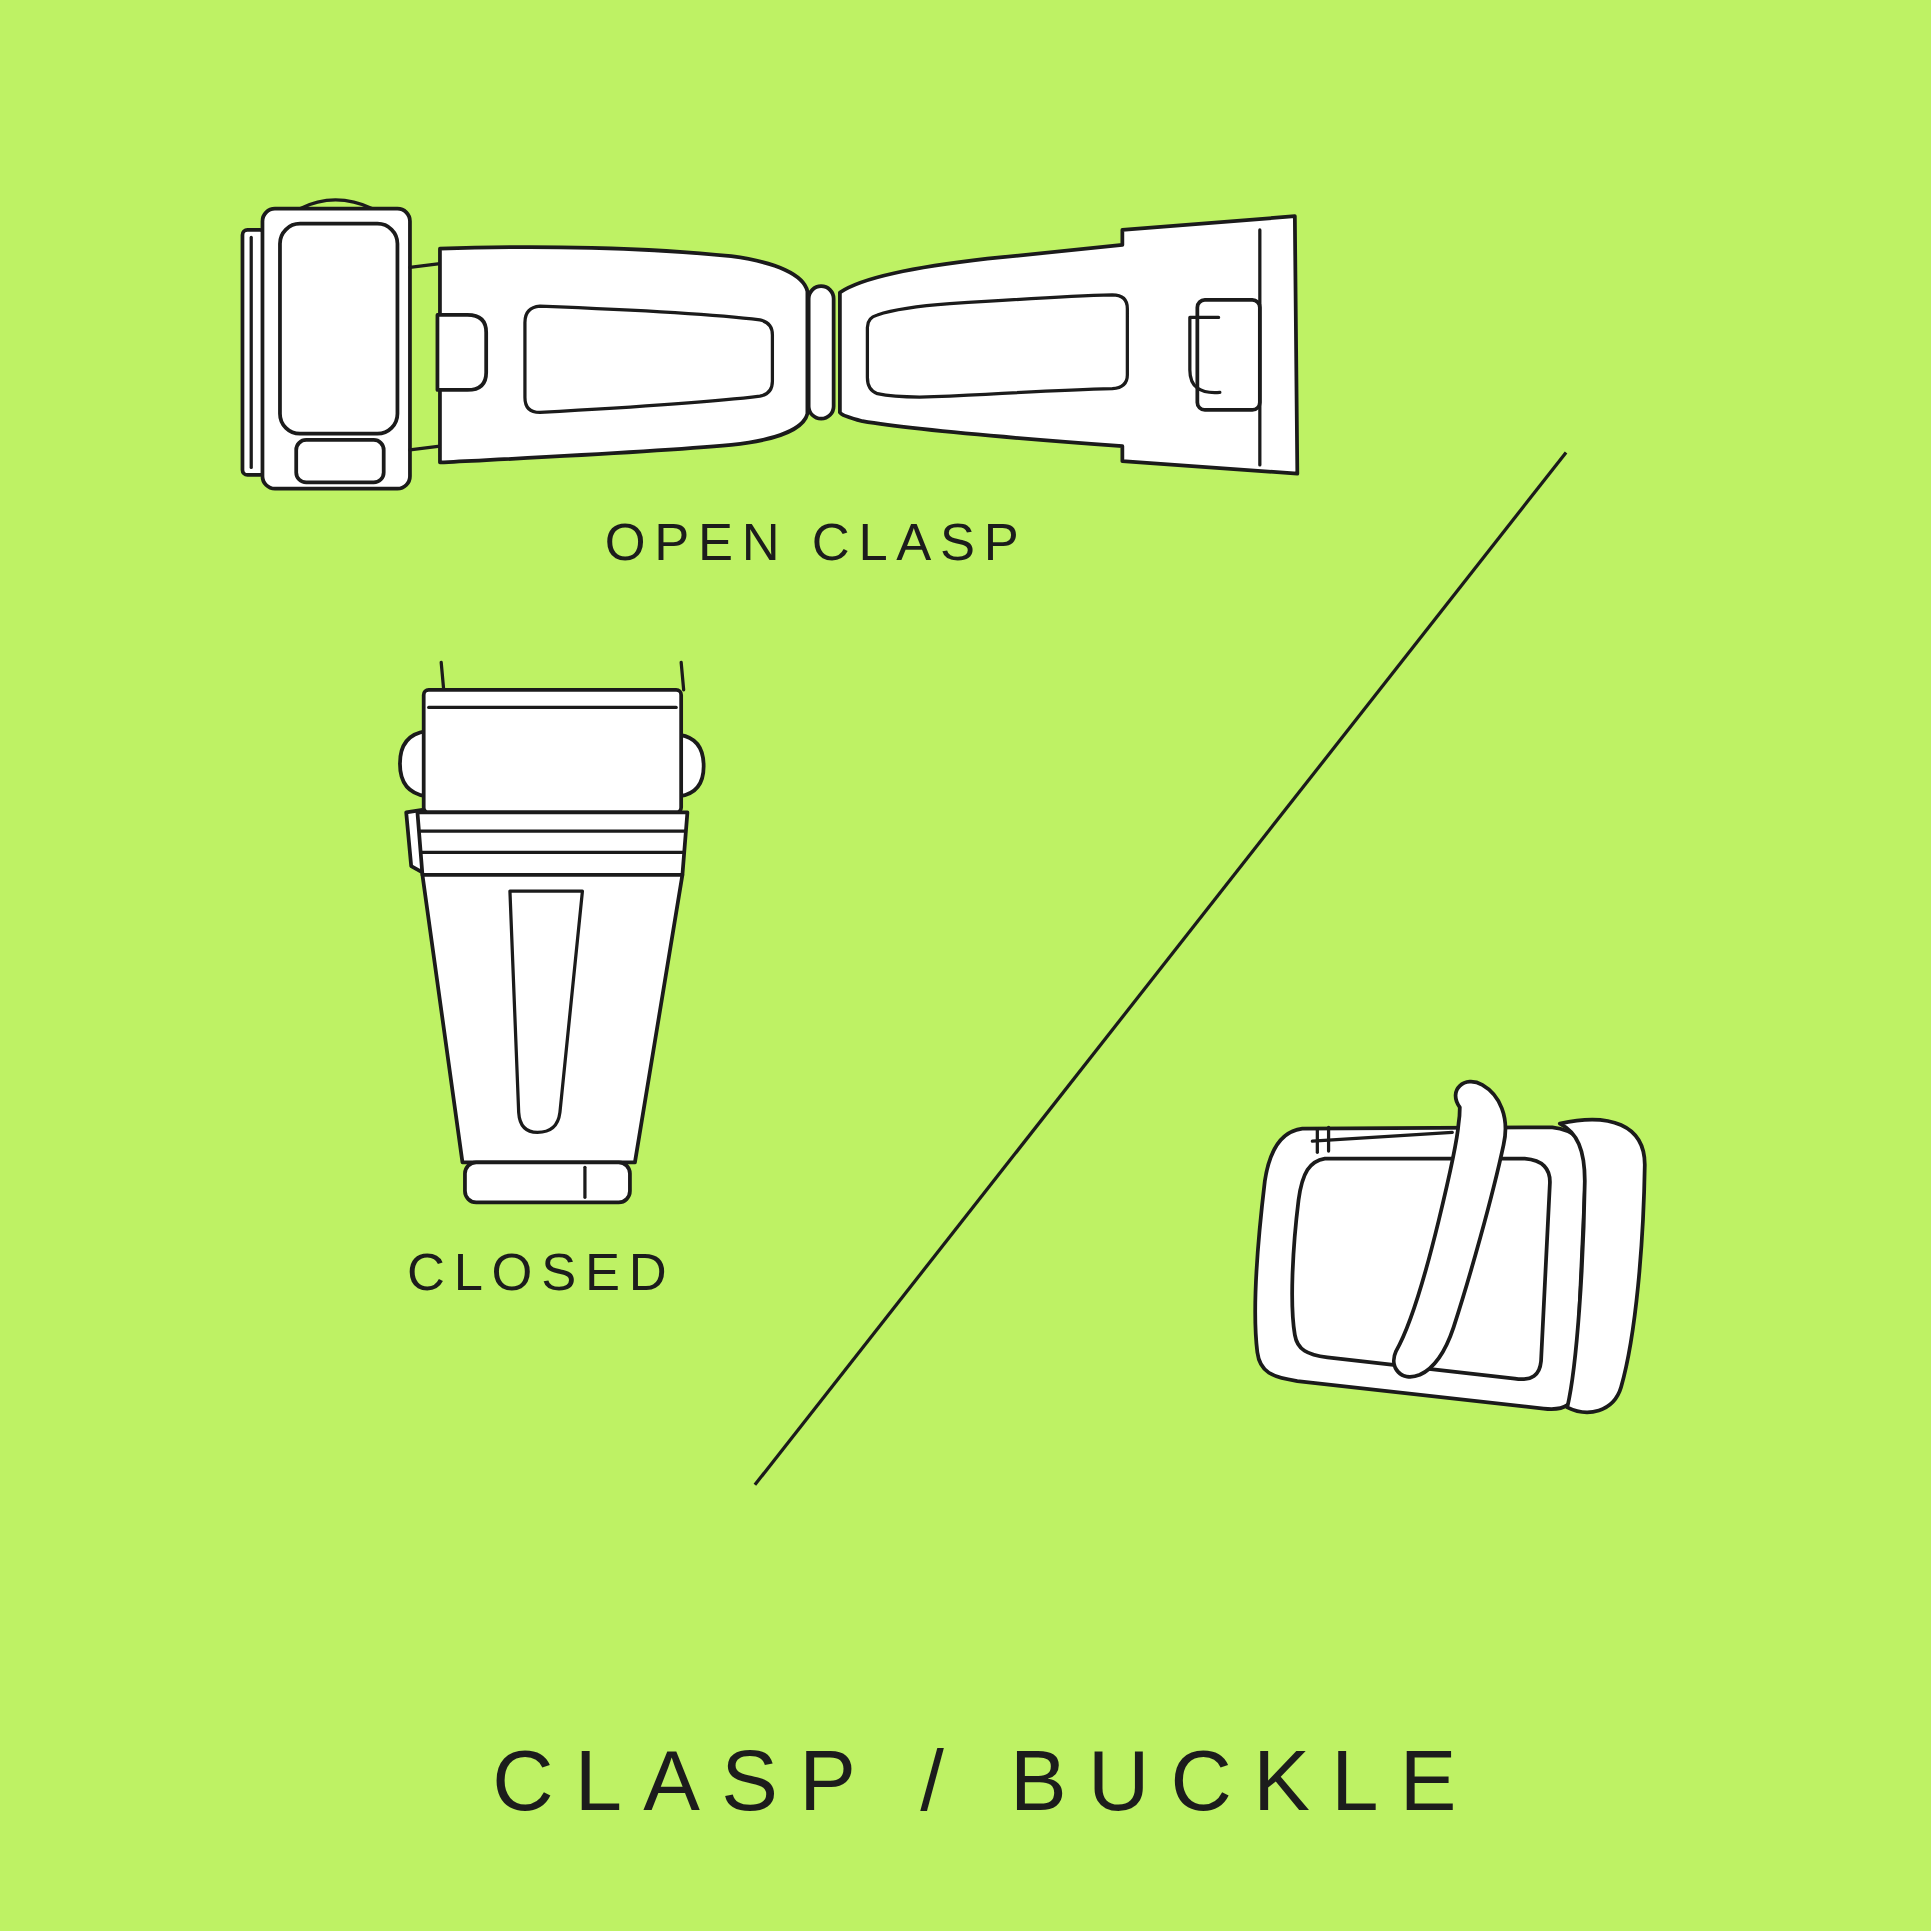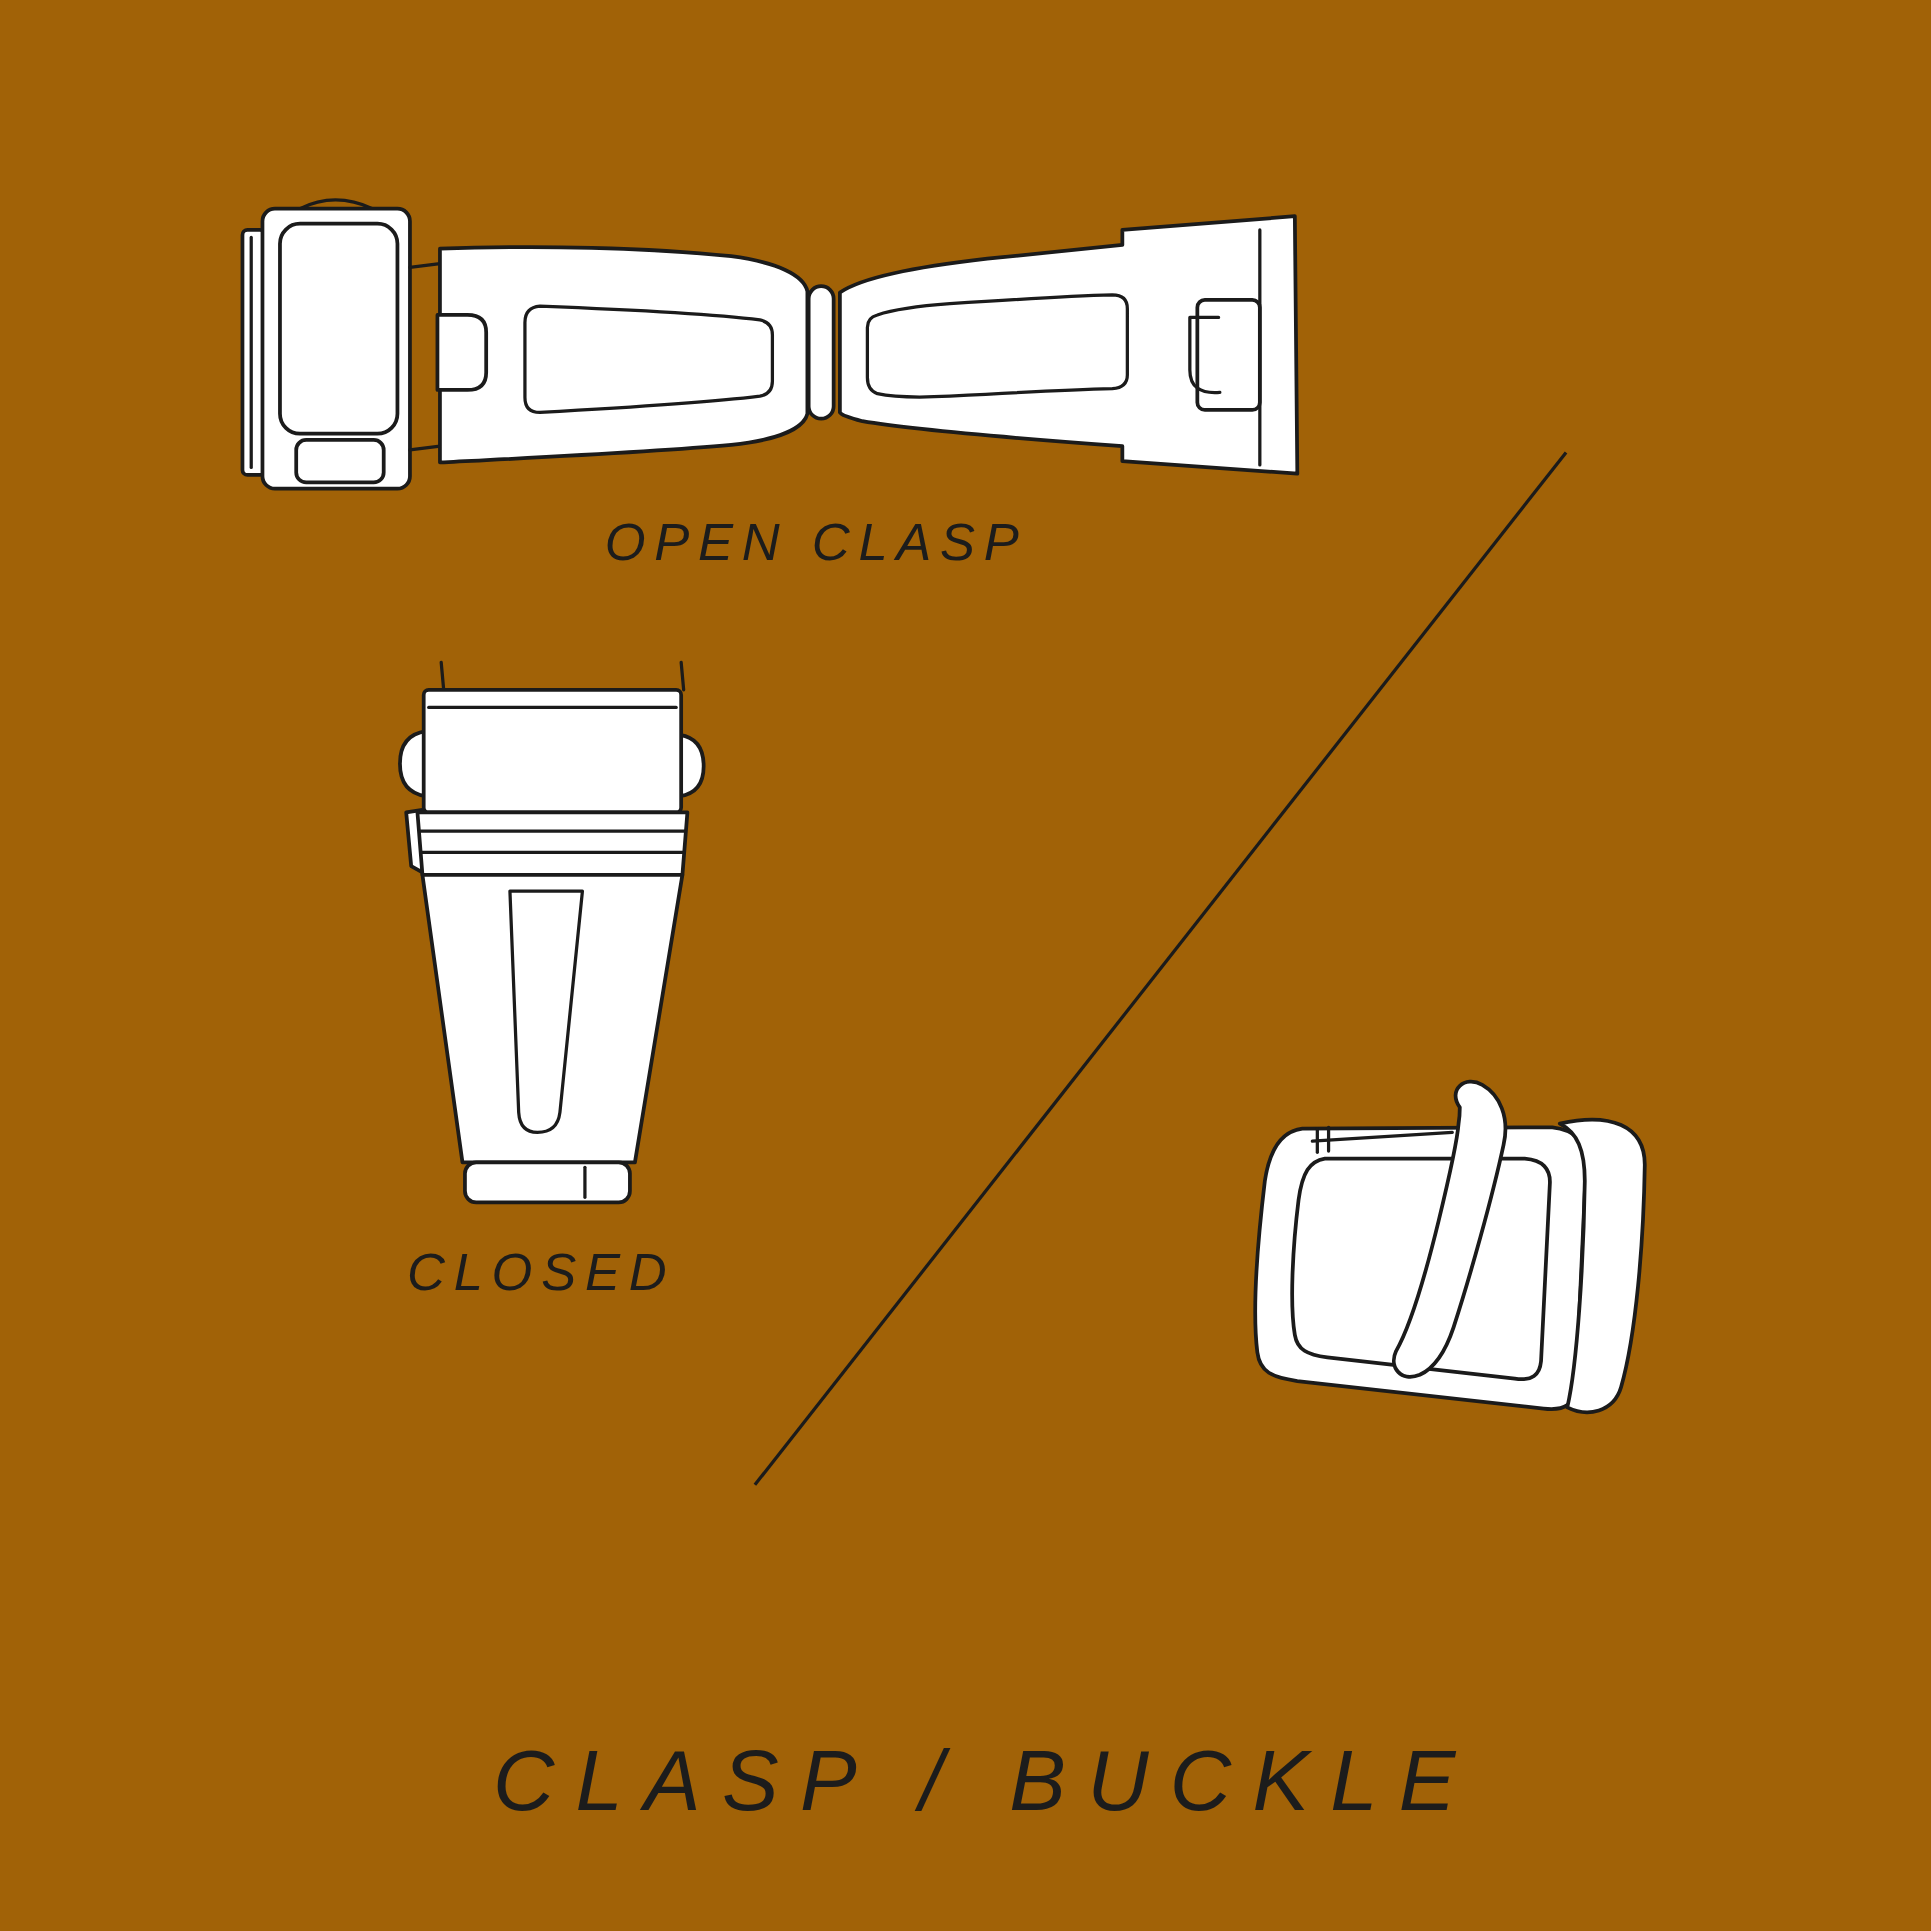--- a/index.html
+++ b/index.html
@@ -5,23 +5,22 @@
   html, body {
     margin: 0;
     padding: 0;
     background: #ffffff;
     font-family: "Liberation Sans", sans-serif;
   }
   .canvas {
     position: relative;
     width: 1931px;
     height: 1931px;
-    background: #a16207;
+    background: #bef264;
     overflow: hidden;
-    font-style: italic;
   }
   svg { display: block; }
   .outline {
     fill: #ffffff;
     stroke: #1b1b1b;
     stroke-width: 3;
     stroke-linejoin: round;
     stroke-linecap: round;
   }
   .detail {

